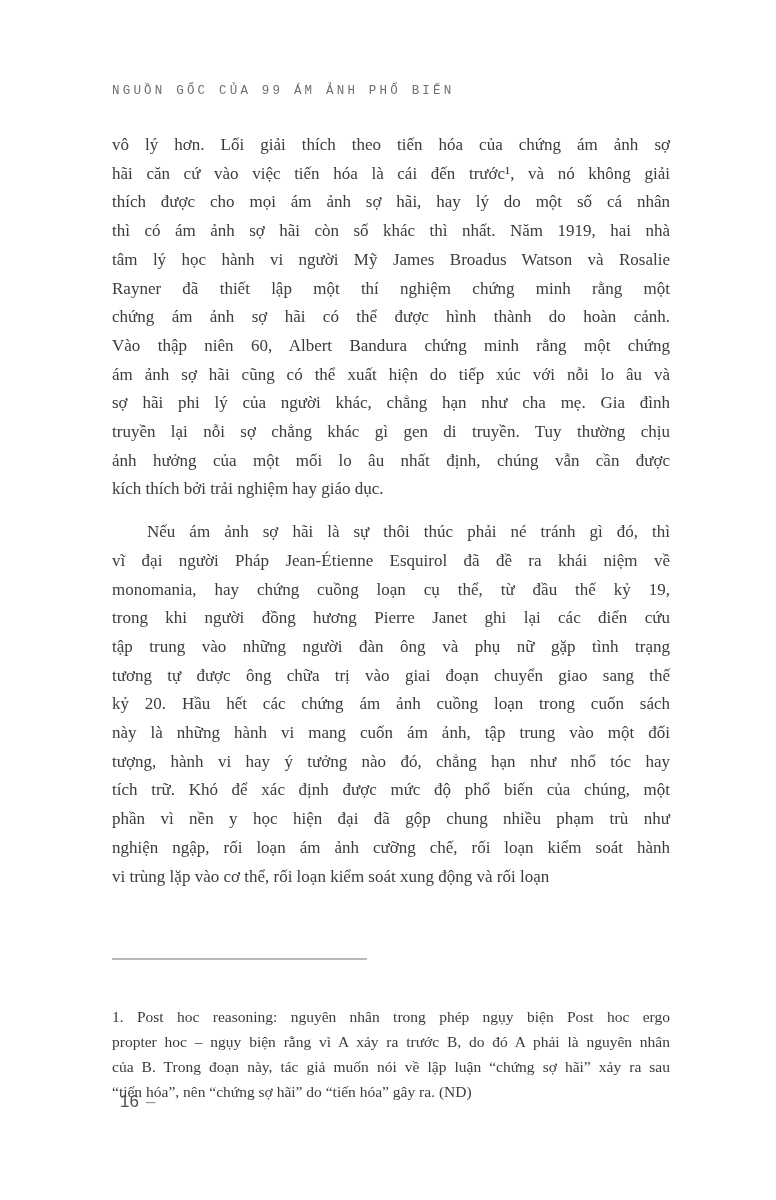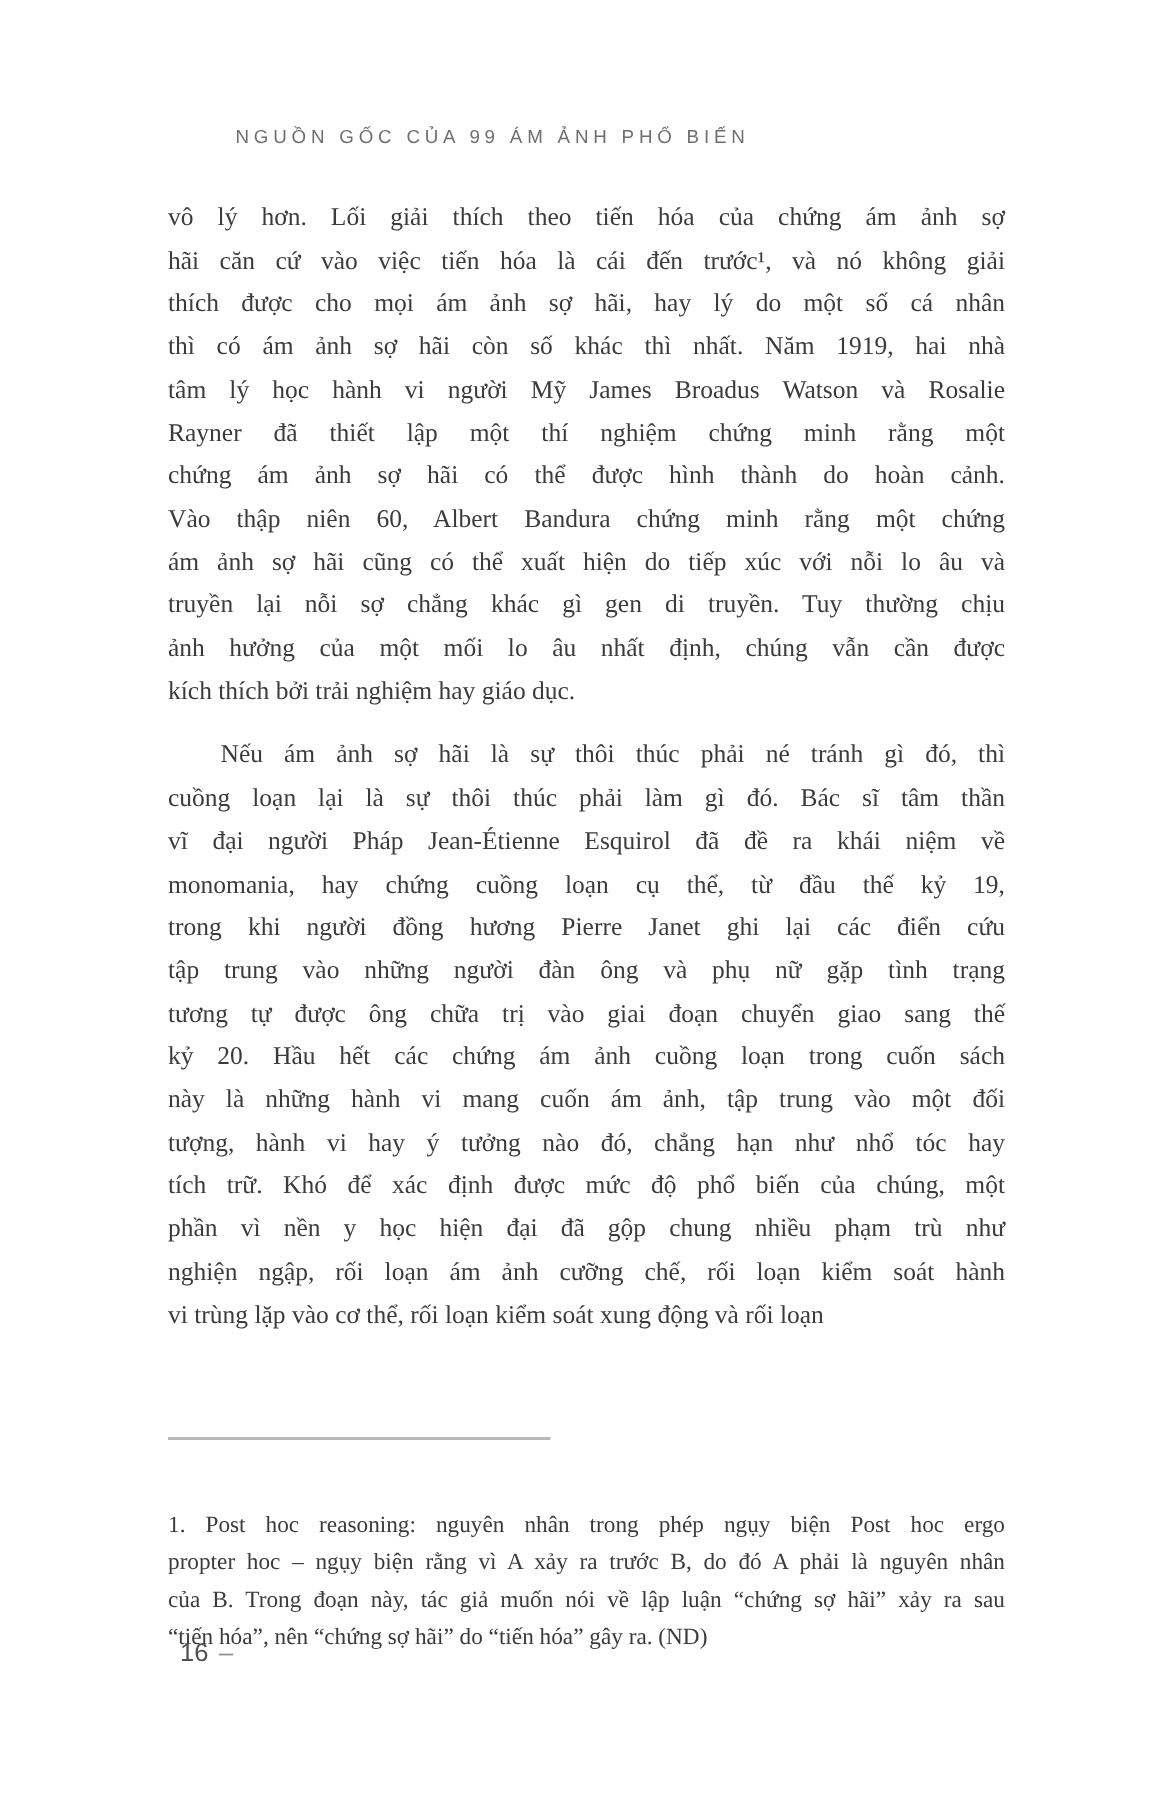--- a/index.html
+++ b/index.html
@@ -18,26 +18,25 @@
     height: 1200px;
     background: var(--bg);
     overflow: hidden;
     font-family: "Liberation Serif", "DejaVu Serif", serif;
   }
   .running-title {
     position: absolute;
     left: 112px;
     top: 84px;
     width: 560px;
-    font-family: Liberation Sans, sans-serif;
+    font-family: Liberation Mono, monospace;
     font-size: 12.5px;
     letter-spacing: 3.2px;
     color: var(--header-text);
     white-space: nowrap;
-    margin-left: 45px;
   }
   .body-text {
     position: absolute;
     left: 112px;
     top: 131px;
     width: 558px;
     color: var(--body-text);
     font-size: 17px;
   }
   .paragraph + .paragraph { margin-top: 14px; }
@@ -95,27 +94,27 @@
       <div class="paragraph">
         <div class="line">vô lý hơn. Lối giải thích theo tiến hóa của chứng ám ảnh sợ</div>
         <div class="line">hãi căn cứ vào việc tiến hóa là cái đến trước¹, và nó không giải</div>
         <div class="line">thích được cho mọi ám ảnh sợ hãi, hay lý do một số cá nhân</div>
         <div class="line">thì có ám ảnh sợ hãi còn số khác thì nhất. Năm 1919, hai nhà</div>
         <div class="line">tâm lý học hành vi người Mỹ James Broadus Watson và Rosalie</div>
         <div class="line">Rayner đã thiết lập một thí nghiệm chứng minh rằng một</div>
         <div class="line">chứng ám ảnh sợ hãi có thể được hình thành do hoàn cảnh.</div>
         <div class="line">Vào thập niên 60, Albert Bandura chứng minh rằng một chứng</div>
         <div class="line">ám ảnh sợ hãi cũng có thể xuất hiện do tiếp xúc với nỗi lo âu và</div>
+        <div class="line">sợ hãi phi lý của người khác, chẳng hạn như cha mẹ. Gia đình</div>
         <div class="line">truyền lại nỗi sợ chẳng khác gì gen di truyền. Tuy thường chịu</div>
         <div class="line">ảnh hưởng của một mối lo âu nhất định, chúng vẫn cần được</div>
         <div class="line last">kích thích bởi trải nghiệm hay giáo dục.</div>
       </div>
       <div class="paragraph">
         <div class="line indent">Nếu ám ảnh sợ hãi là sự thôi thúc phải né tránh gì đó, thì</div>
-        <div class="line">cuồng loạn lại là sự thôi thúc phải làm gì đó. Bác sĩ tâm thần</div>
         <div class="line">vĩ đại người Pháp Jean-Étienne Esquirol đã đề ra khái niệm về</div>
         <div class="line">monomania, hay chứng cuồng loạn cụ thể, từ đầu thế kỷ 19,</div>
         <div class="line">trong khi người đồng hương Pierre Janet ghi lại các điển cứu</div>
         <div class="line">tập trung vào những người đàn ông và phụ nữ gặp tình trạng</div>
         <div class="line">tương tự được ông chữa trị vào giai đoạn chuyển giao sang thế</div>
         <div class="line">kỷ 20. Hầu hết các chứng ám ảnh cuồng loạn trong cuốn sách</div>
         <div class="line">này là những hành vi mang cuốn ám ảnh, tập trung vào một đối</div>
         <div class="line">tượng, hành vi hay ý tưởng nào đó, chẳng hạn như nhổ tóc hay</div>
         <div class="line">tích trữ. Khó để xác định được mức độ phổ biến của chúng, một</div>
         <div class="line">phần vì nền y học hiện đại đã gộp chung nhiều phạm trù như</div>

